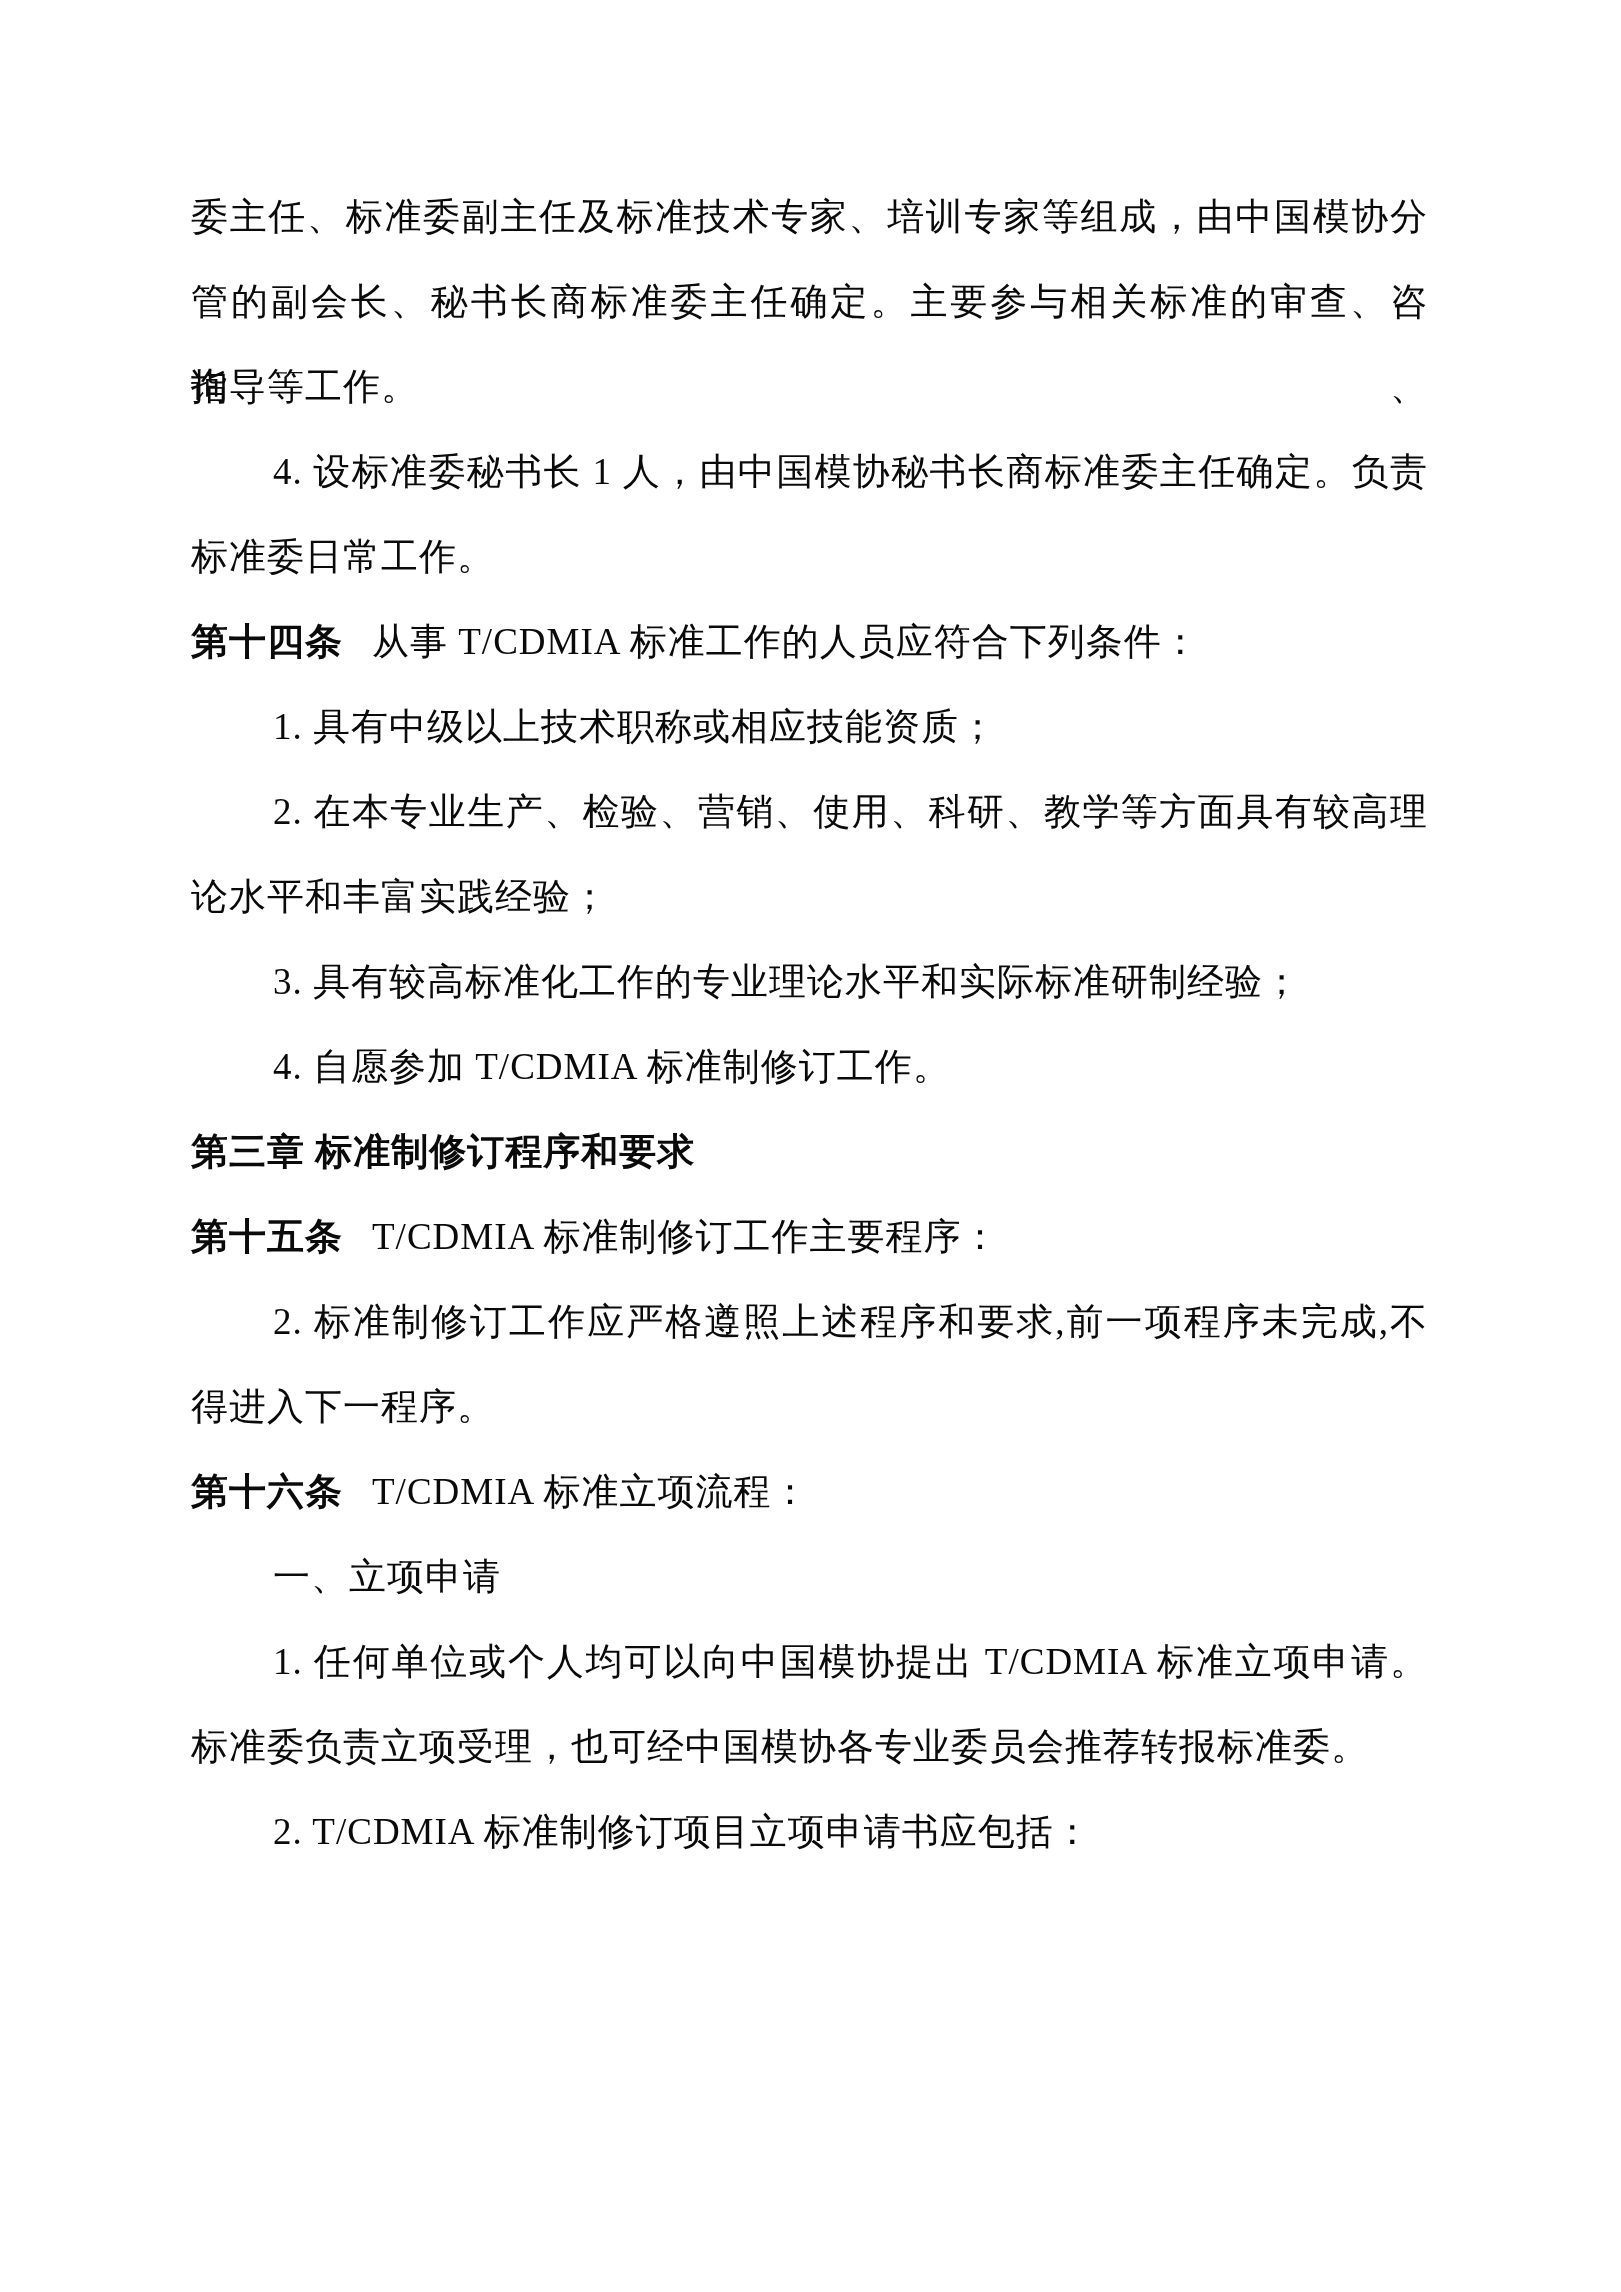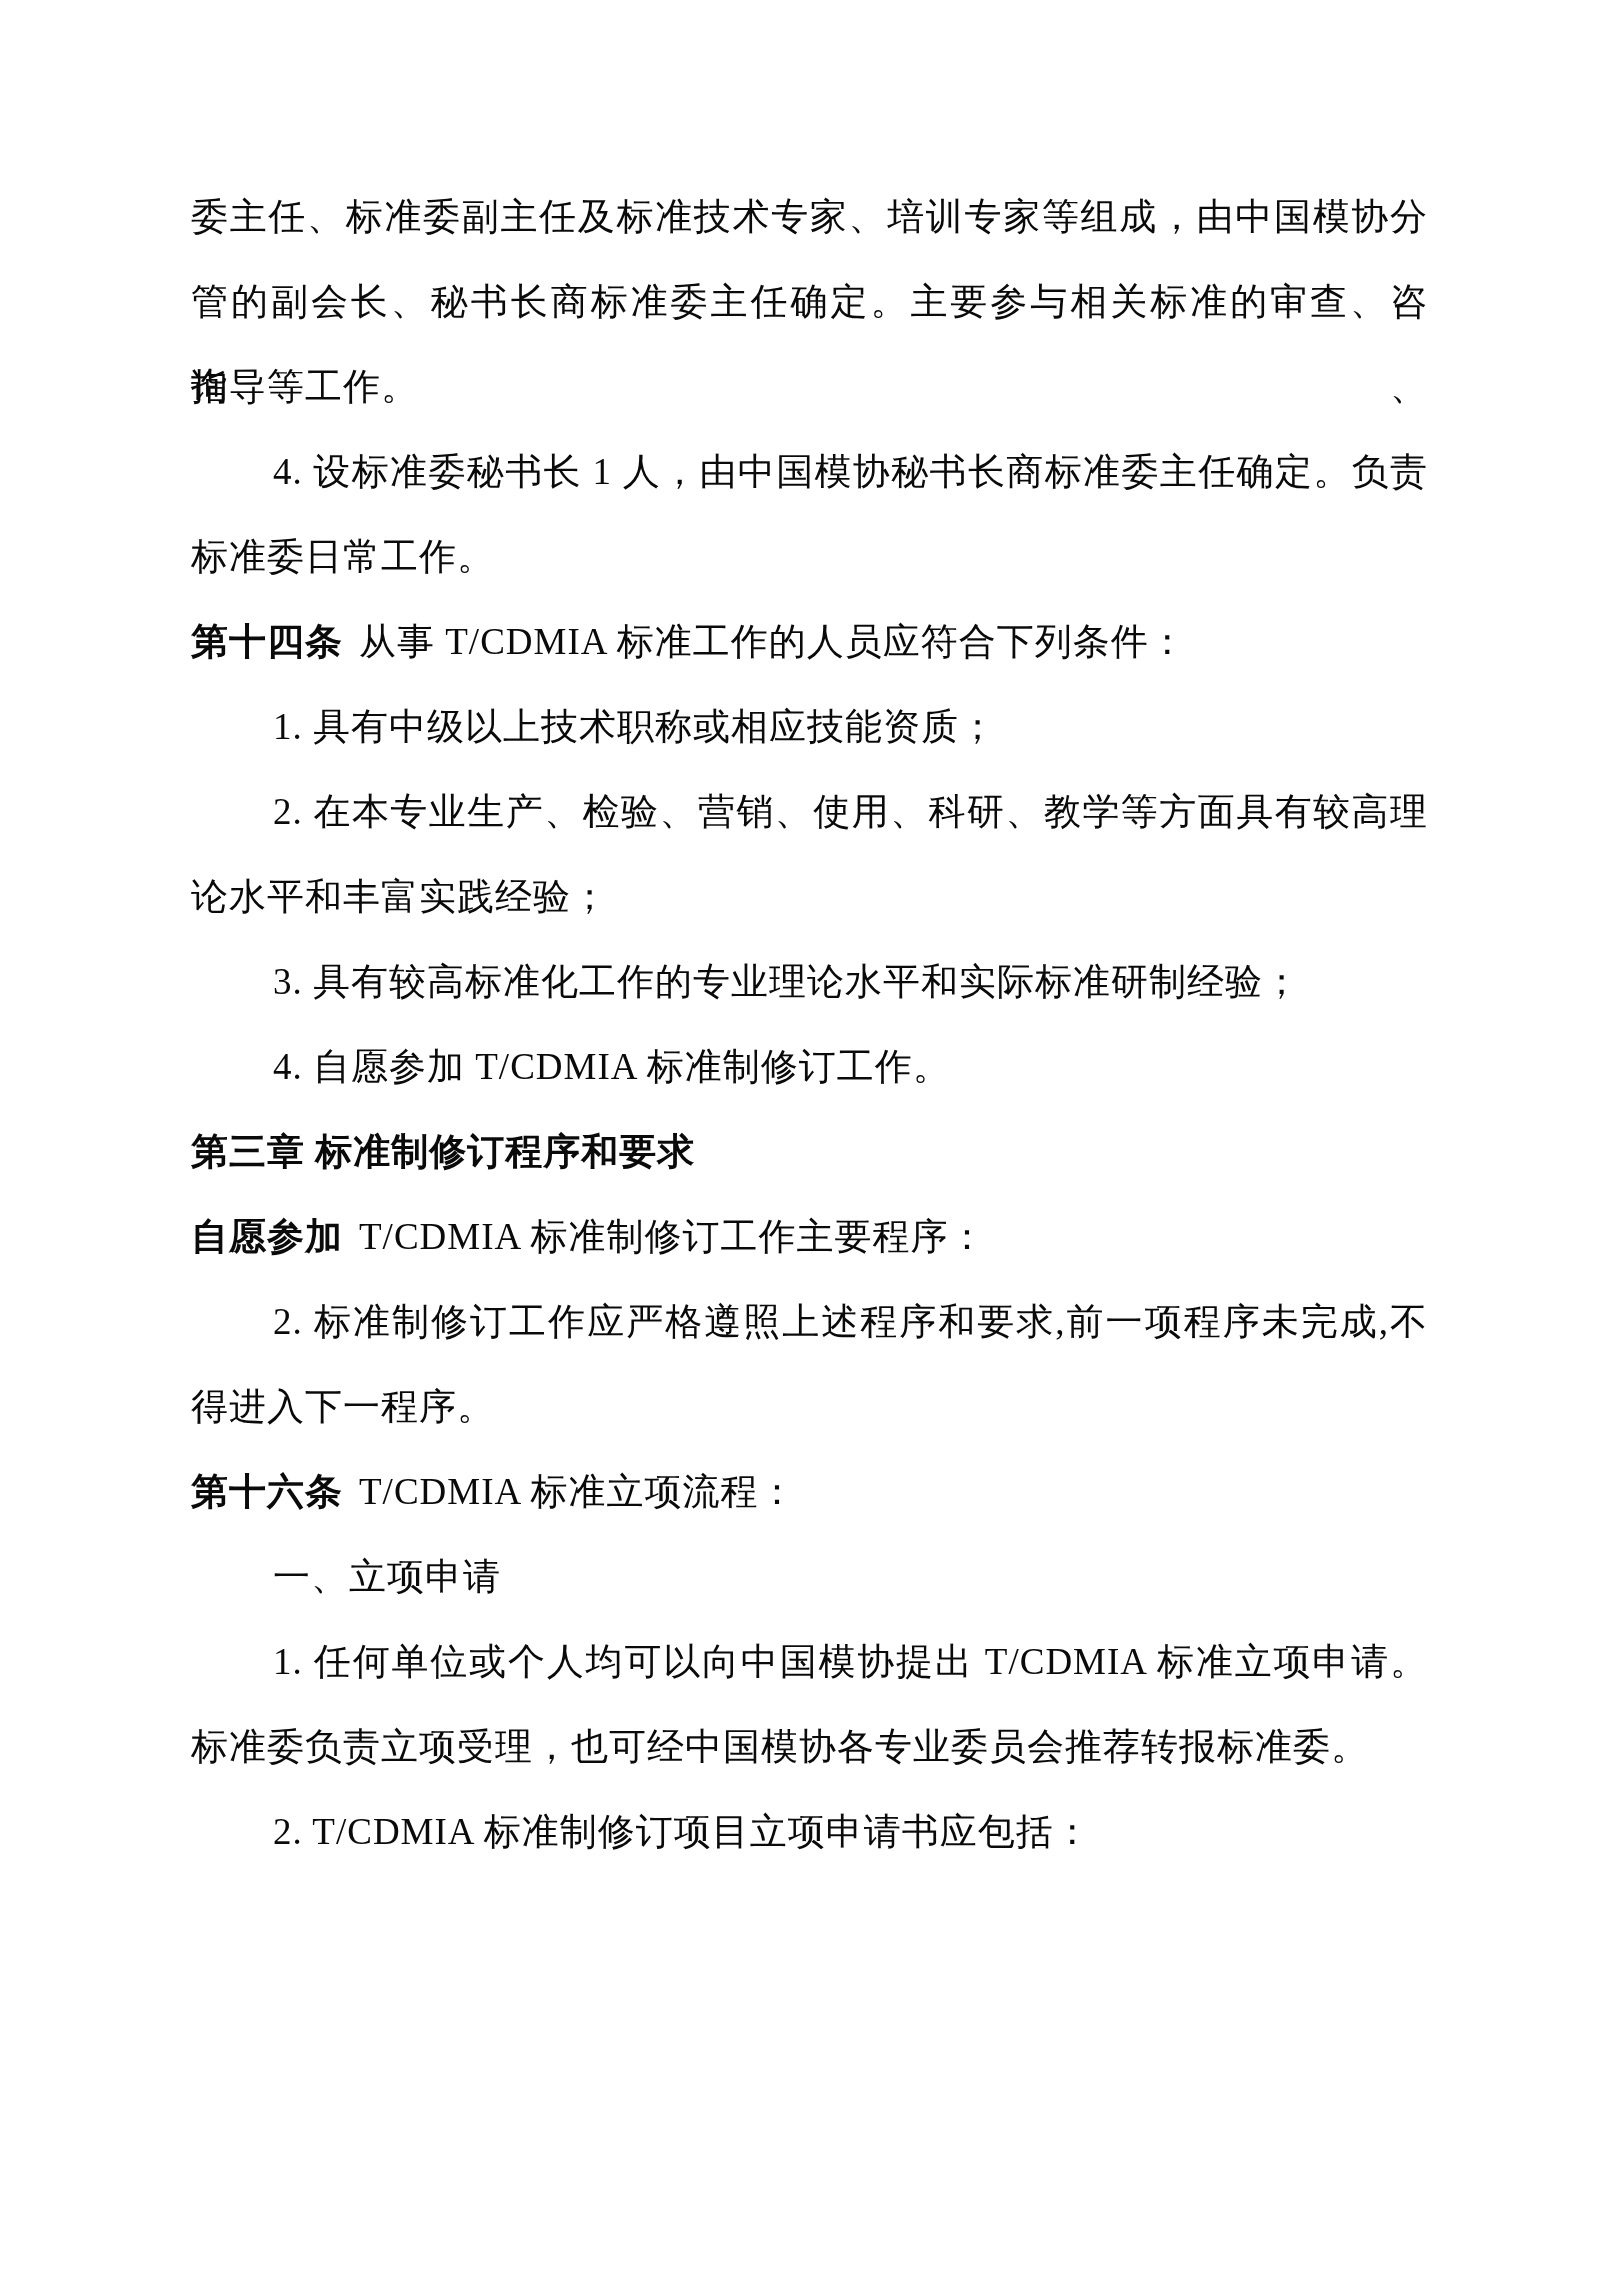--- a/index.html
+++ b/index.html
@@ -36,21 +36,21 @@
     text-align: justify;
     text-align-last: justify;
   }
   .center {
     text-align: left;
     white-space: normal;
   }
   .bold { font-weight: bold; }
   .art-num {
     font-weight: bold;
-    margin-right: 16px;
+    margin-right: 29px;
   }
   .footer {
     position: absolute;
     left: 0;
     top: 2088px;
     width: 100%;
     text-align: center;
     font-size: 30px;
     line-height: 39px;
   }
@@ -81,21 +81,21 @@
 
     <div class="line">论水平和丰富实践经验；</div>
 
     <div class="line indent">3. 具有较高标准化工作的专业理论水平和实际标准研制经验；</div>
 
     <div class="line indent">4. 自愿参加 T/CDMIA 标准制修订工作。</div>
 
     <div class="line center bold">第三章  标准制修订程序和要求</div>
 
     <div class="line">
-      <span class="art-num">自愿参加</span><span>T/CDMIA 标准制修订工作主要程序：</span>
+      <span class="art-num">第十五条</span><span>T/CDMIA 标准制修订工作主要程序：</span>
     </div>
 
 
 
     <div class="line just indent">2. 标准制修订工作应严格遵照上述程序和要求,前一项程序未完成,不</div>
 
     <div class="line">得进入下一程序。</div>
 
     <div class="line">
       <span class="art-num">第十六条</span><span>T/CDMIA 标准立项流程：</span>

